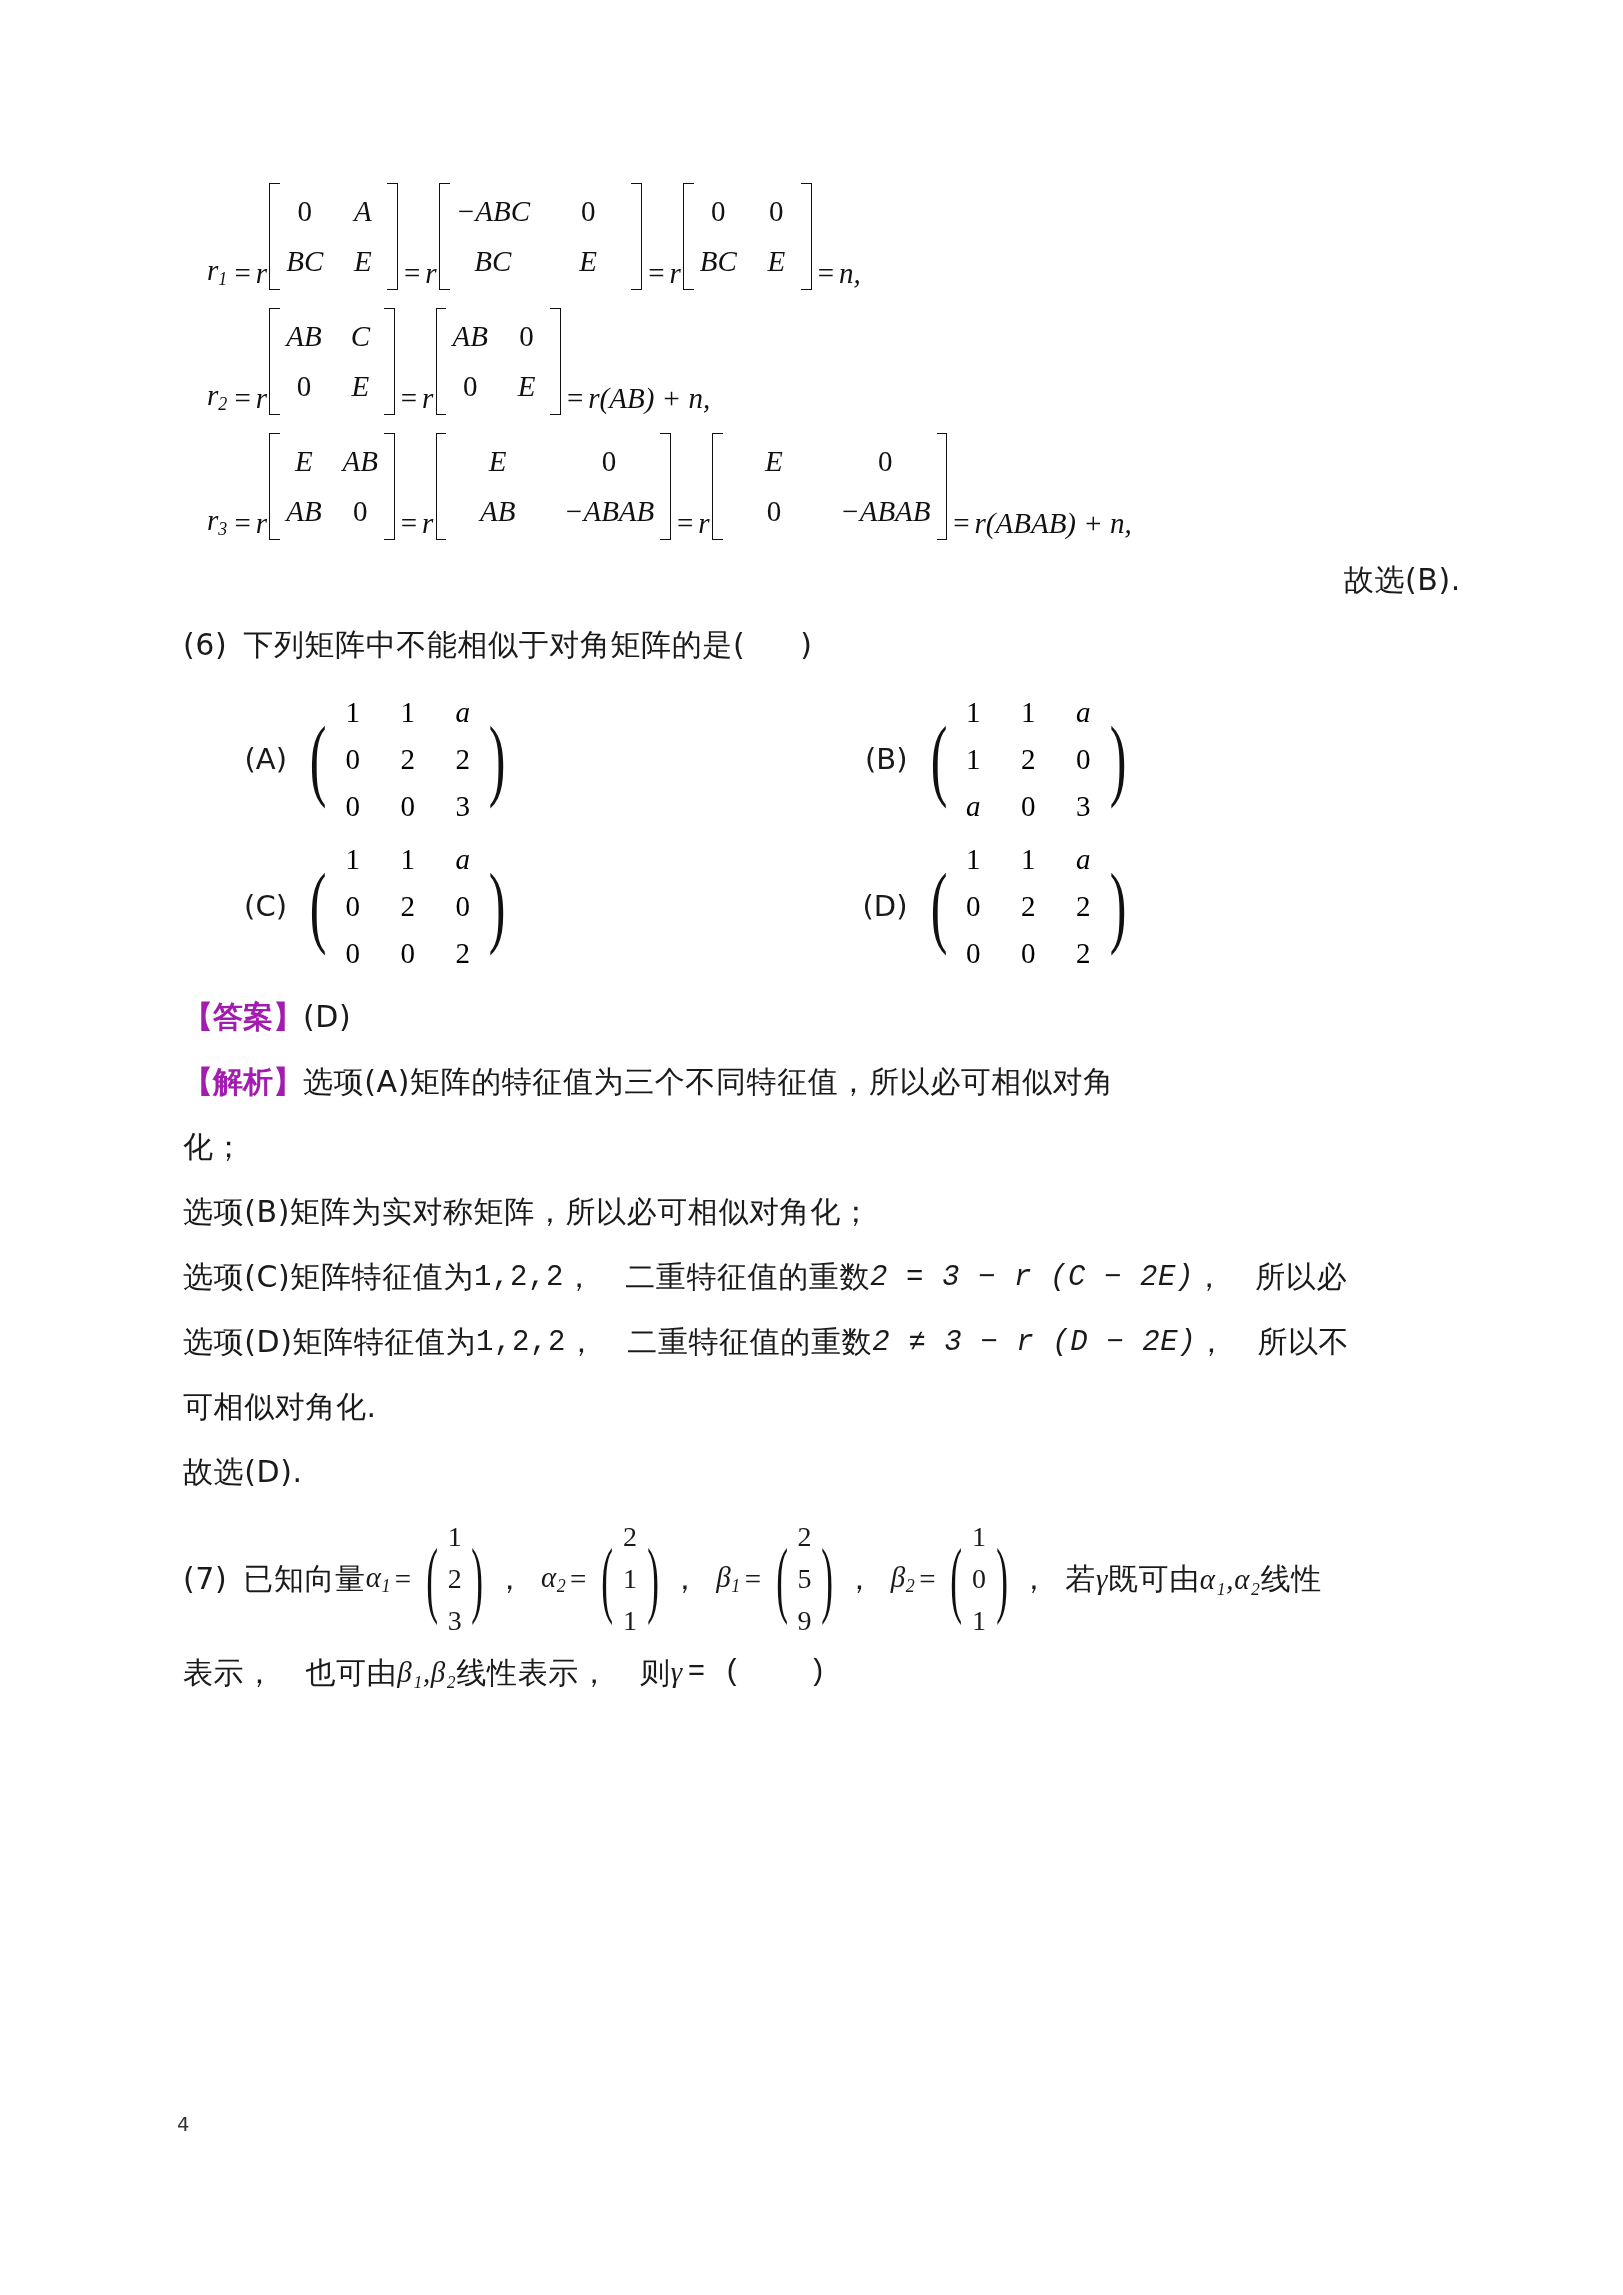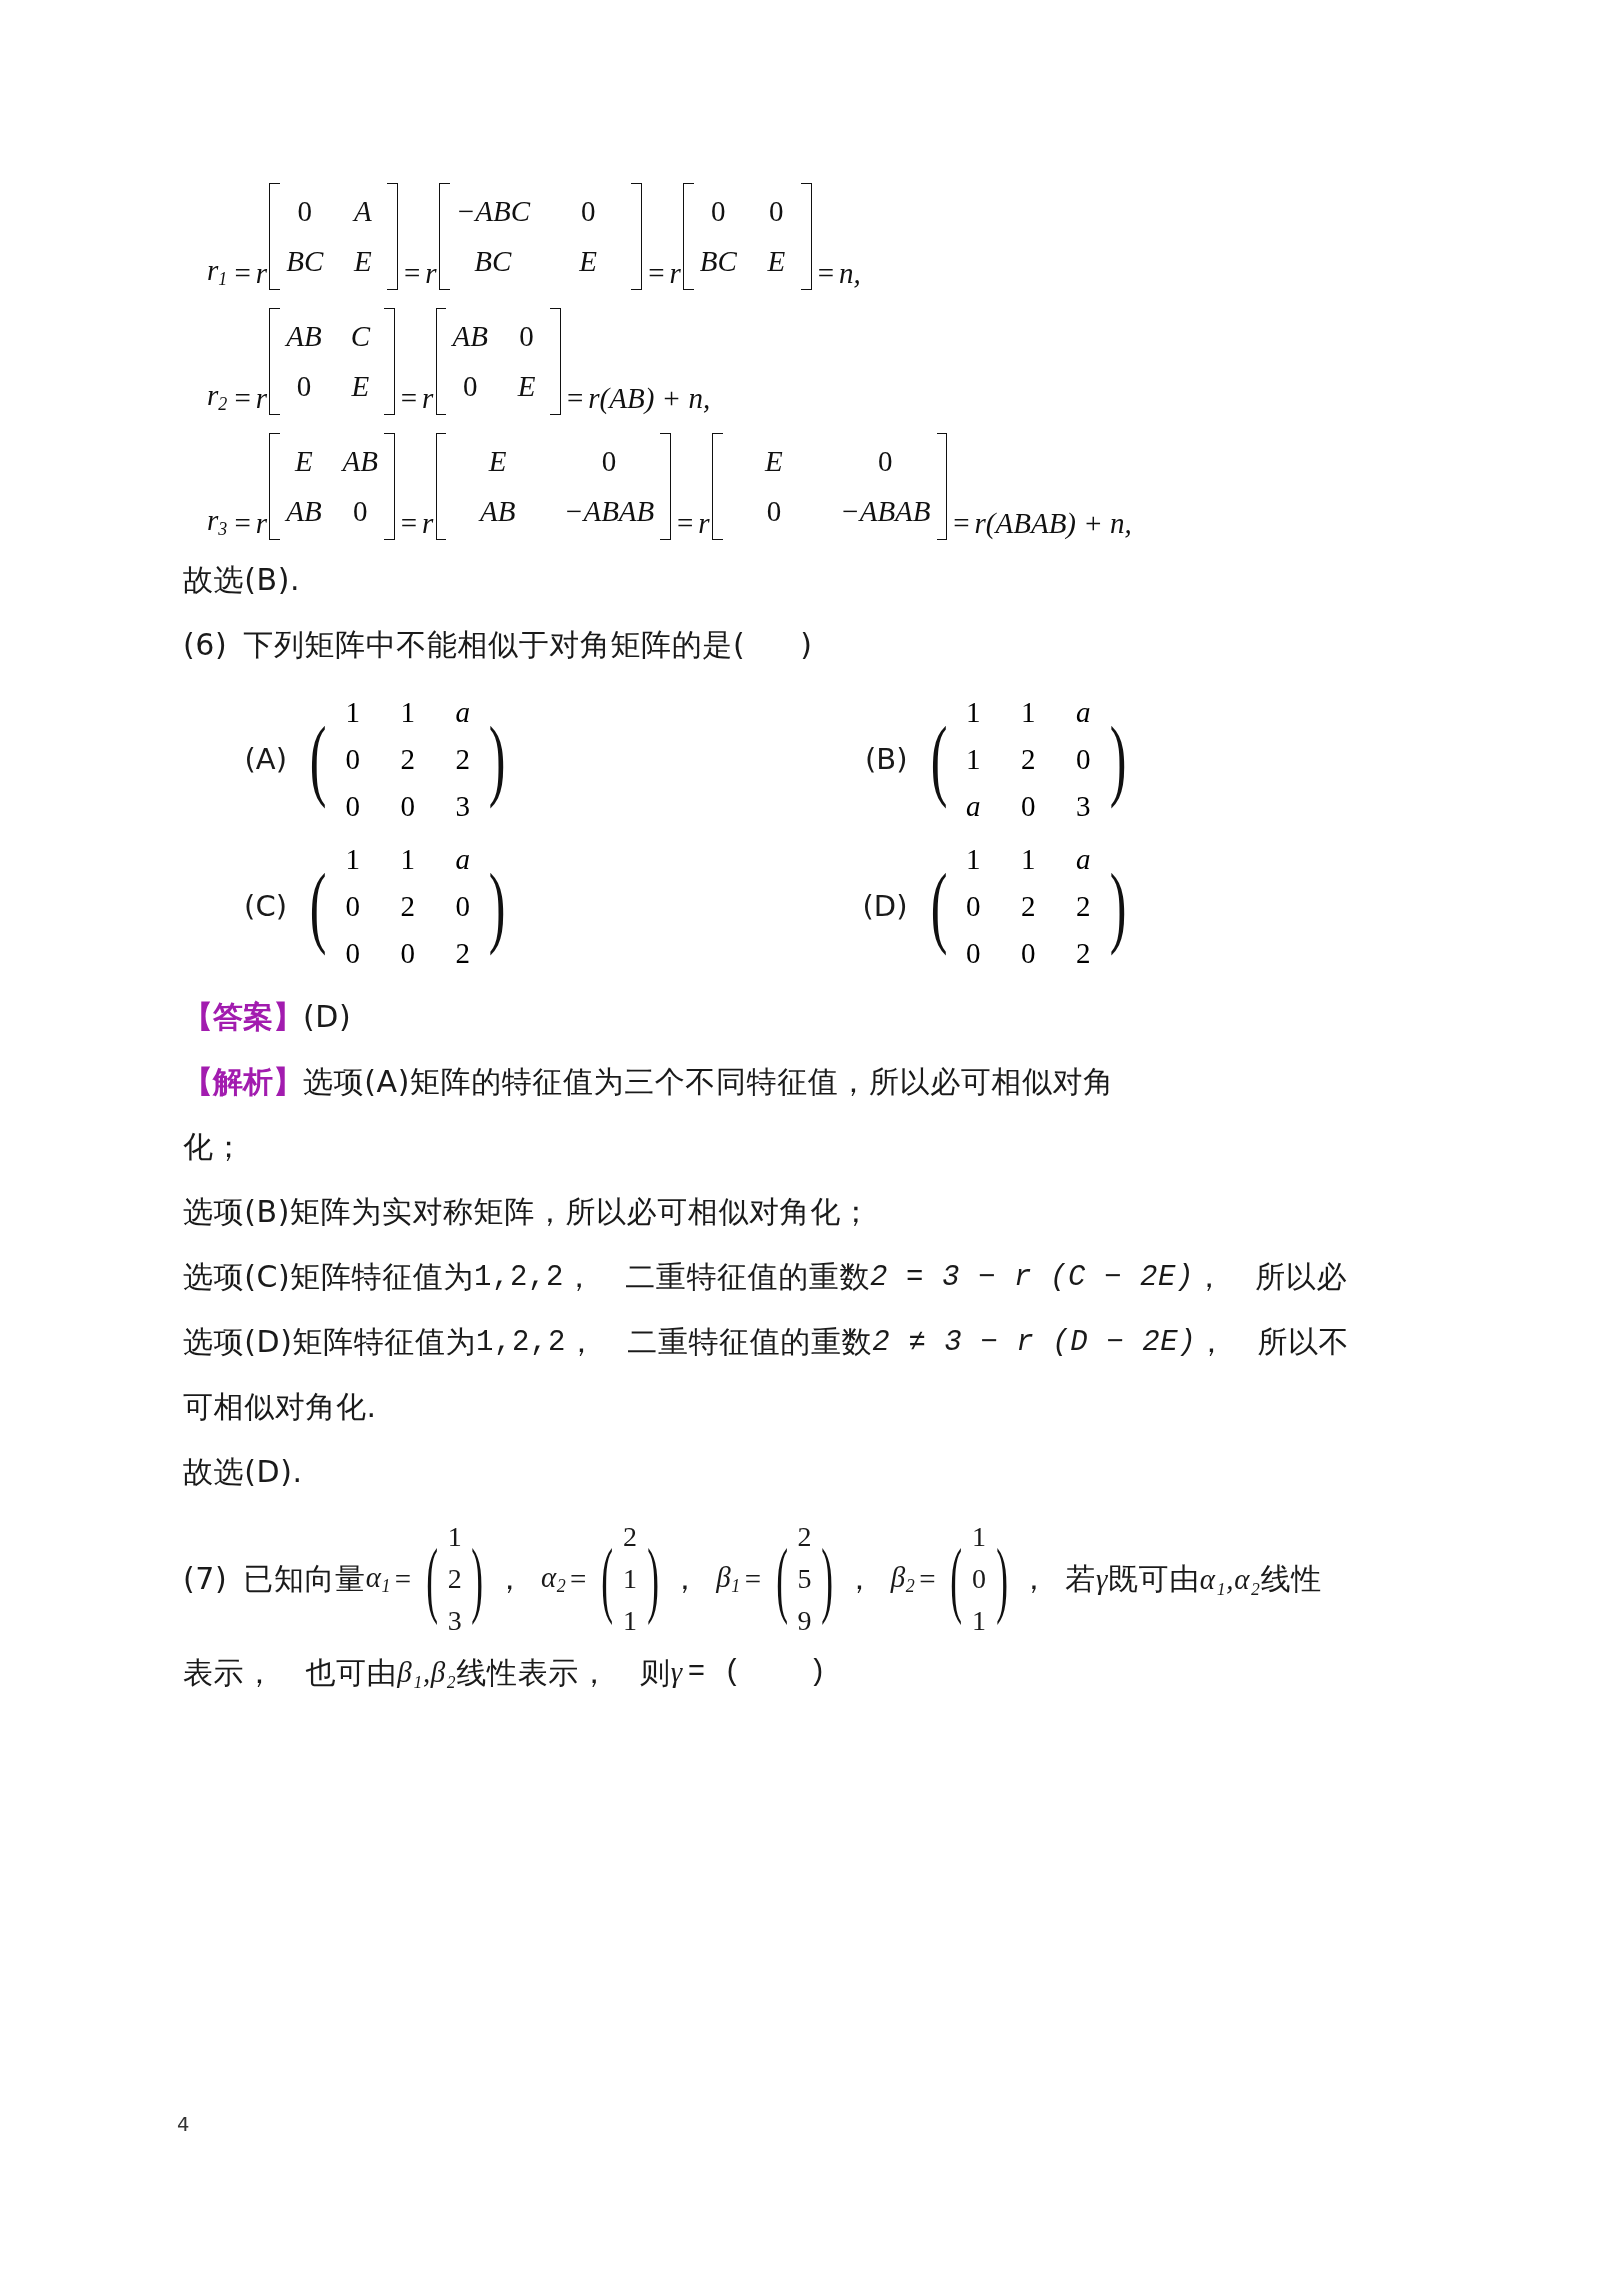--- a/index.html
+++ b/index.html
@@ -352,21 +352,21 @@
             <span class="cell num">0</span>
             <span class="cell">−ABAB</span>
           </span>
         </span>
         <span class="brk r"></span>
       </span>
       <span class="eq-sign">=</span>
       <span class="mi">r(ABAB) + n,</span>
     </div>
 
-    <div class="para cn" style="margin-top:21px;">
+    <div class="para cn" style="margin-top:21px;justify-content:flex-end;">
       <span>故选(B).</span>
     </div>
 
     <div class="para cn">
       <span>(6)</span>
       <span class="gap-sm"></span>
       <span>下列矩阵中不能相似于对角矩阵的是(</span>
       <span style="display:inline-block;width:55px;"></span>
       <span>)</span>
     </div>

